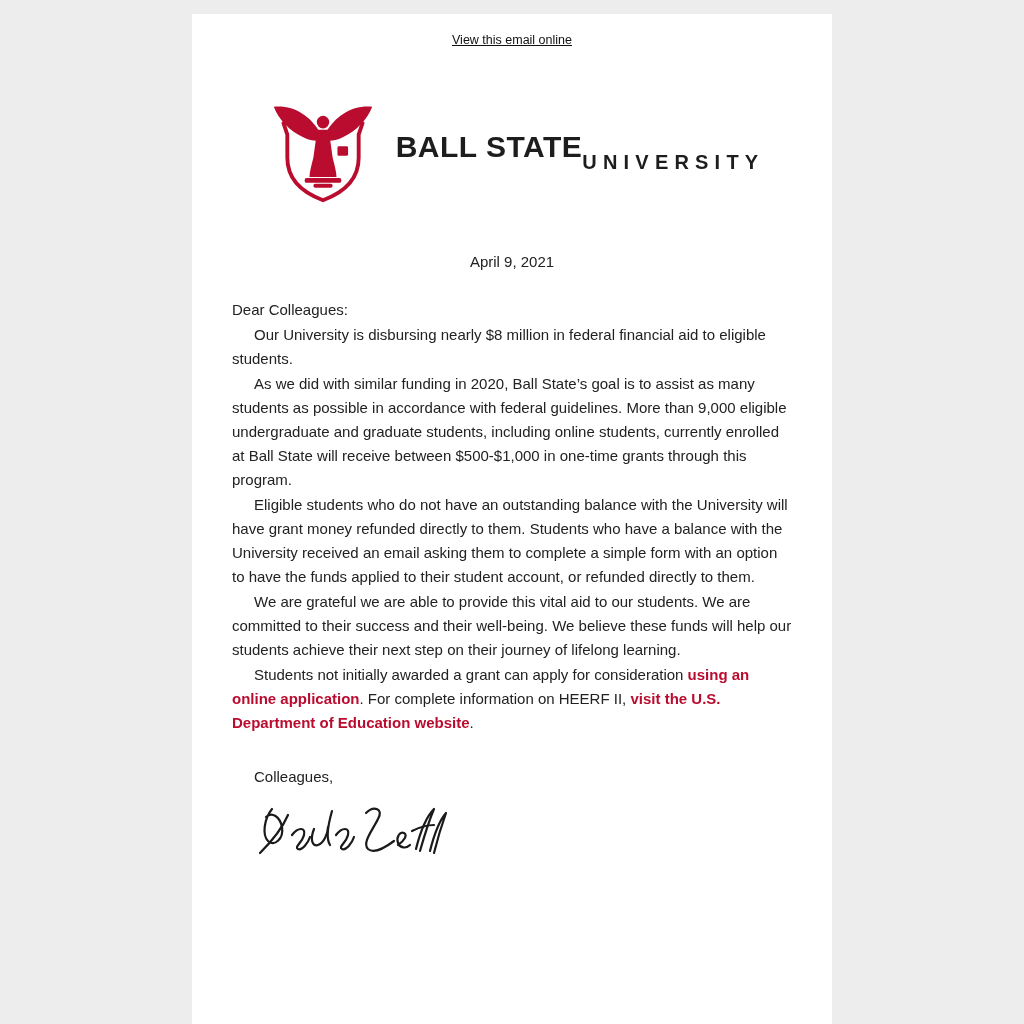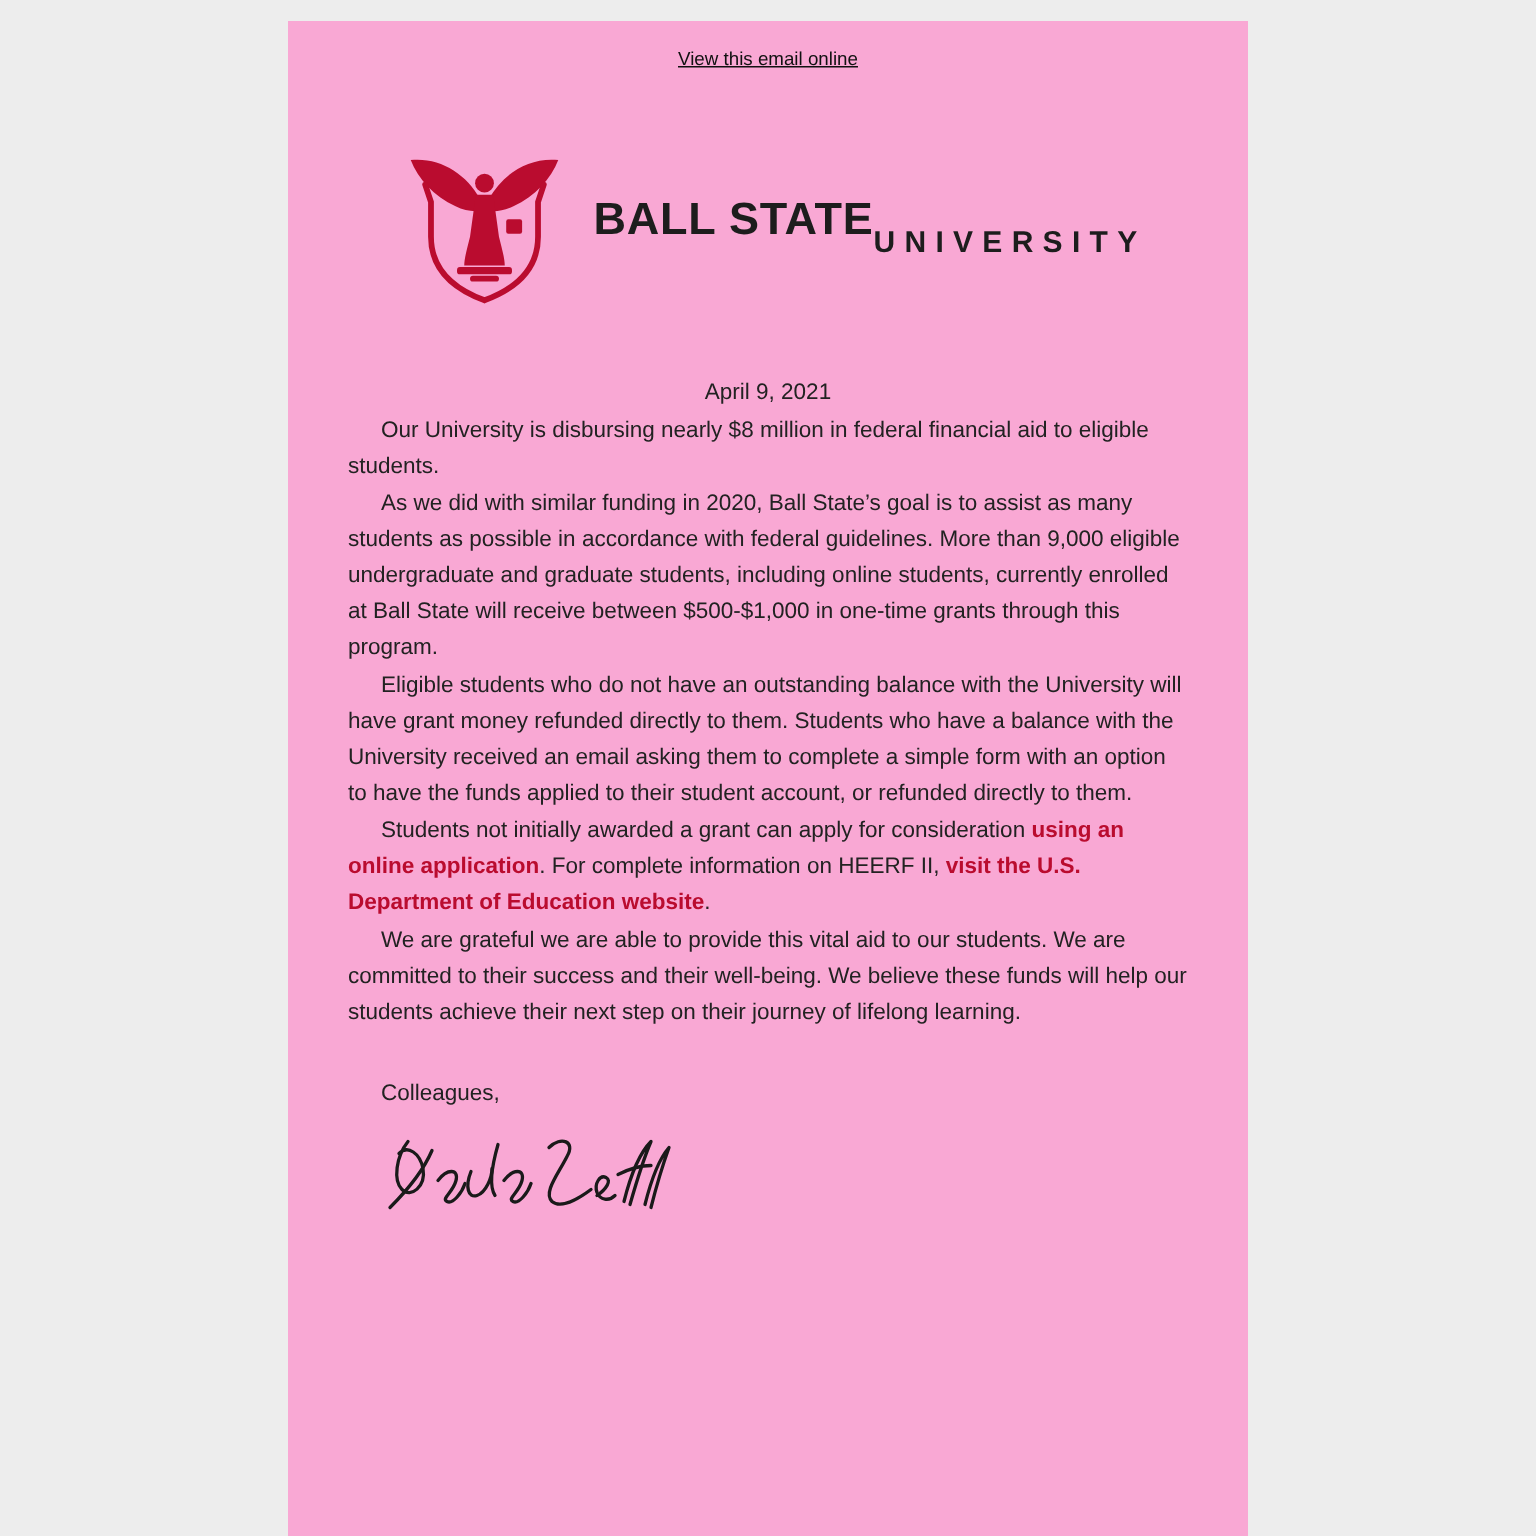--- a/index.html
+++ b/index.html
@@ -2,21 +2,21 @@
 <html><head>
 <meta charset="utf-8">
 <style>
   html,body{margin:0;padding:0;}
   body{
     width:1024px;height:1024px;overflow:hidden;
     background:#ededed;
     font-family:"Liberation Sans",sans-serif;
   }
   .card{
-    width:640px;margin:14px auto 0;background:#f9a8d4;
+    width:640px;margin:14px auto 0;background:#ffffff;
     min-height:1010px;box-sizing:border-box;padding:16px 40px 0;
   }
   .view-online-row{text-align:center;}
   a.view-online{font-size:12.5px;color:#111111;text-decoration:underline;cursor:pointer;}
   .logo{margin-top:50px;display:flex;justify-content:center;align-items:center;gap:10px;}
   .emblem{display:inline-flex;}
   .logo-text{display:flex;flex-direction:row;}
   .logo-line1{font-size:30px;font-weight:700;color:#1d1d1d;letter-spacing:0.5px;line-height:1.1;}
   .logo-line2{font-size:20px;font-weight:600;color:#1d1d1d;letter-spacing:6.2px;line-height:1.2;margin-top:20px;}
   .letter{color:#222222;font-size:15px;line-height:24px;}
@@ -52,28 +52,29 @@
       </svg>
     </span>
     <span class="logo-text">
       <span class="logo-line1">BALL STATE</span>
       <span class="logo-line2">UNIVERSITY</span>
     </span>
   </div>
 
   <div class="letter">
     <p class="date">April 9, 2021</p>
+    <p class="salutation">Dear Colleagues:</p>
 
     <p class="para">Our University is disbursing nearly $8 million in federal financial aid to eligible students.</p>
     <p class="para">As we did with similar funding in 2020, Ball State’s goal is to assist as many students as possible in accordance with federal guidelines. More than 9,000 eligible undergraduate and graduate students, including online students, currently enrolled at Ball State will receive between $500-$1,000 in one-time grants through this program.</p>
     <p class="para">Eligible students who do not have an outstanding balance with the University will have grant money refunded directly to them. Students who have a balance with the University received an email asking them to complete a simple form with an option to have the funds applied to their student account, or refunded directly to them.</p>
 
+    <p class="para">We are grateful we are able to provide this vital aid to our students. We are committed to their success and their well-being. We believe these funds will help our students achieve their next step on their journey of lifelong learning.</p>
+
     <p class="para"><span>Students not initially awarded a grant can apply for consideration </span><a class="red-link">using an online application</a><span>. For complete information on HEERF II, </span><a class="red-link">visit the U.S. Department of Education website</a><span>.</span></p>
-
-    <p class="para">We are grateful we are able to provide this vital aid to our students. We are committed to their success and their well-being. We believe these funds will help our students achieve their next step on their journey of lifelong learning.</p>
 
     <p class="closing">Colleagues,</p>
 
     <div class="signature">
       <svg width="190" height="70" viewBox="0 0 190 70" aria-hidden="true">
         <g fill="none" stroke="#1a1a1a" stroke-width="2.2" stroke-linecap="round" stroke-linejoin="round">
           <path d="M14,8 C6,18 4,34 10,40 C16,46 26,38 24,26 C22,16 14,10 8,16"></path>
           <path d="M2,52 C14,40 24,28 30,14"></path>
           <path d="M34,34 C40,26 48,26 46,34 C44,42 36,46 40,48 C44,50 50,42 52,36"></path>
           <path d="M56,28 C52,38 54,46 60,44 C66,42 70,32 70,26"></path>

